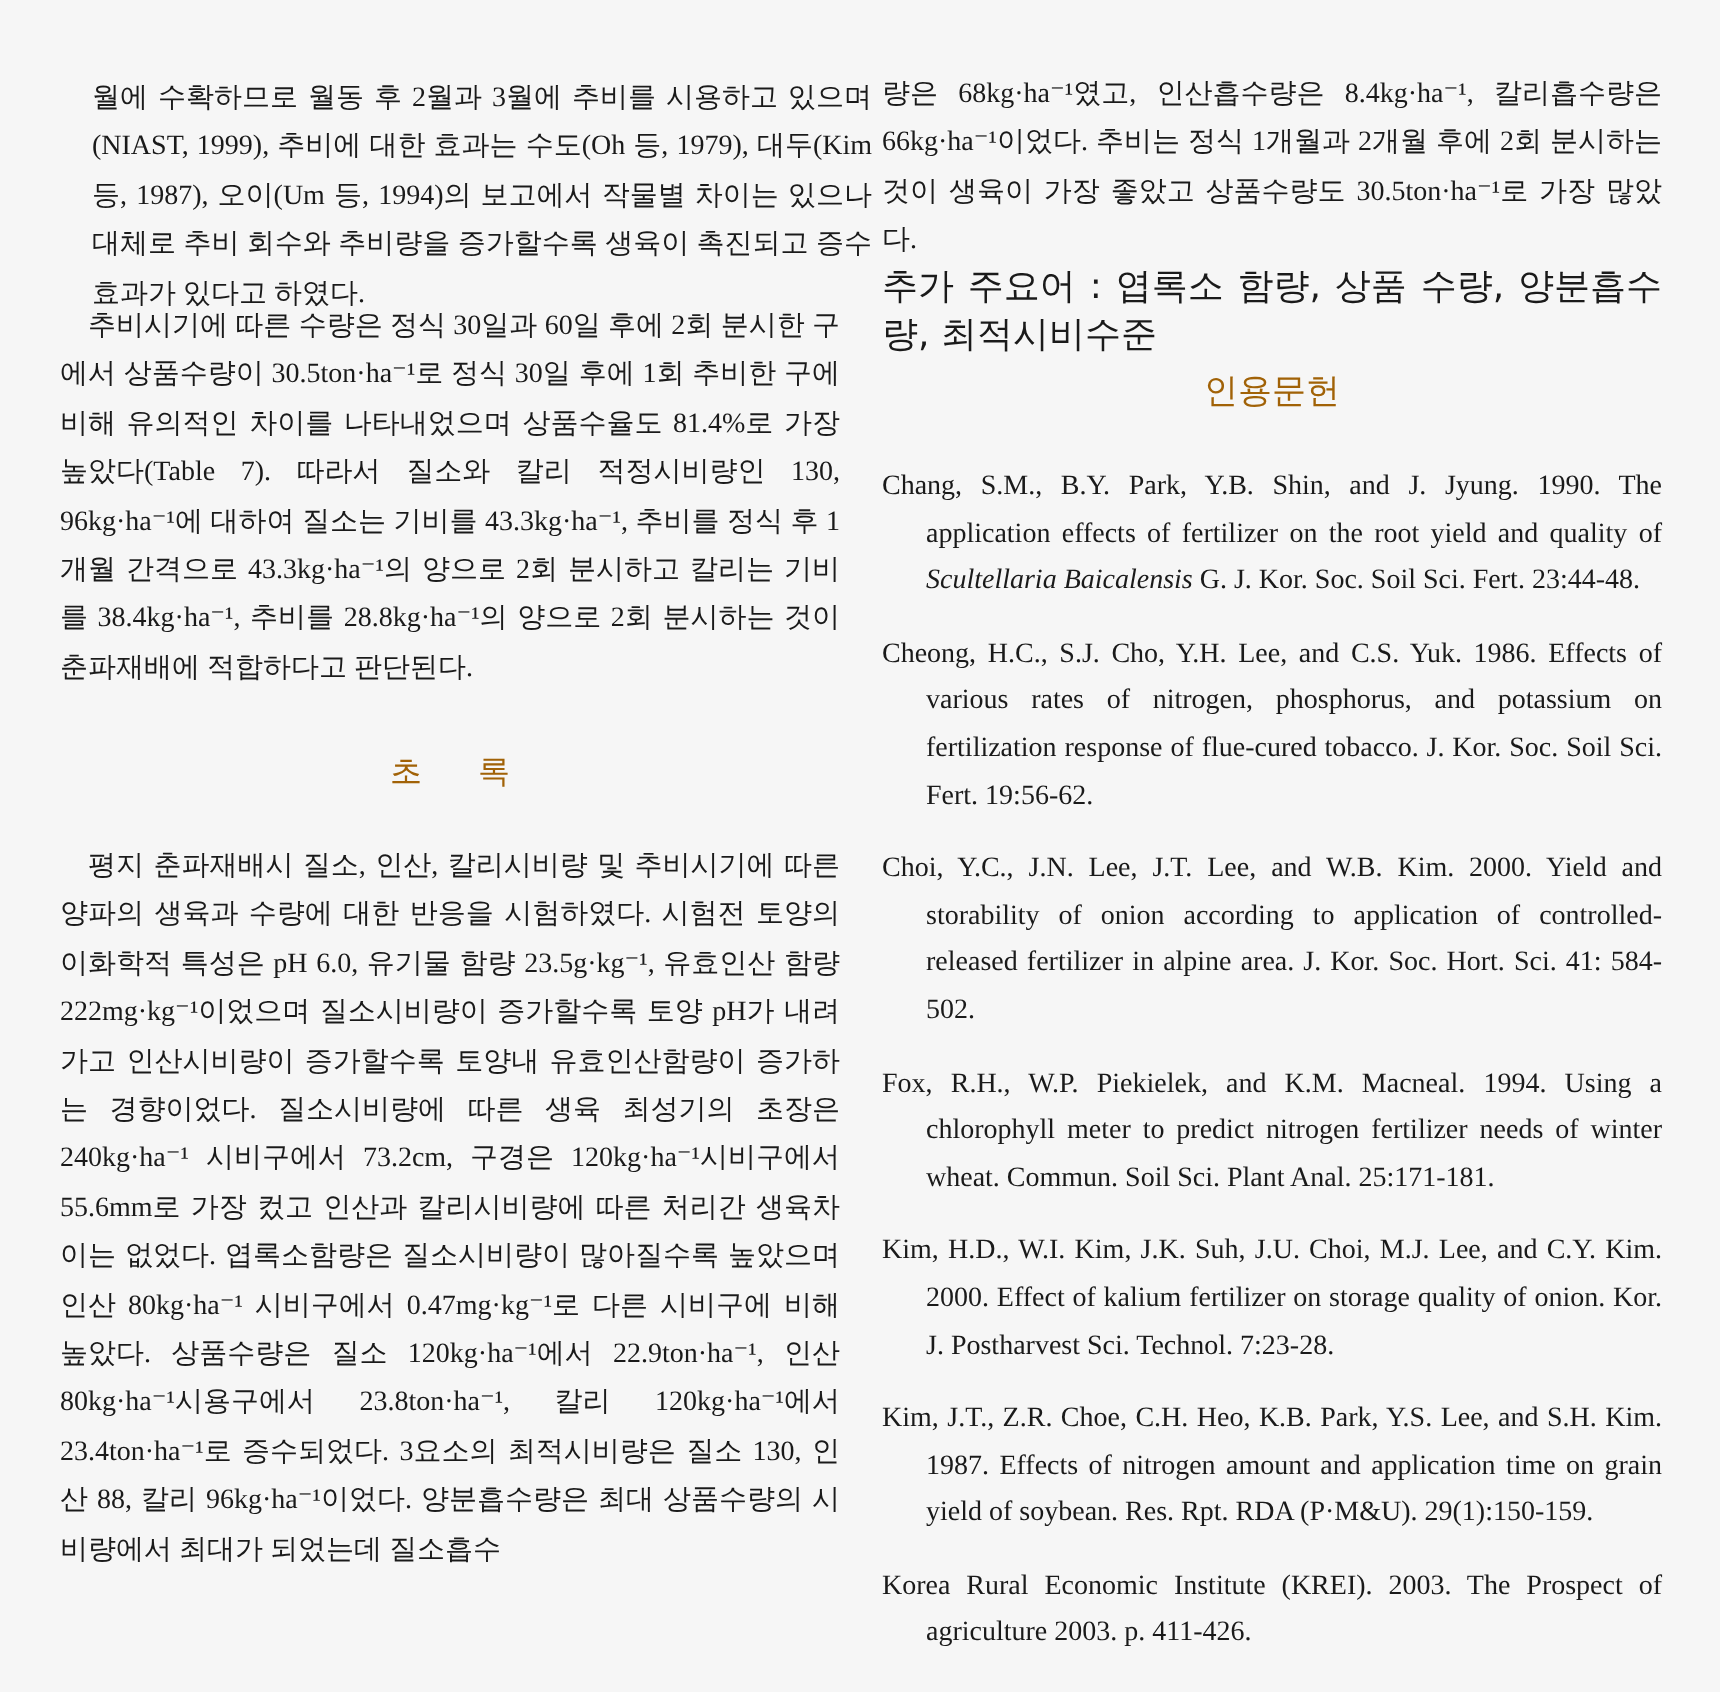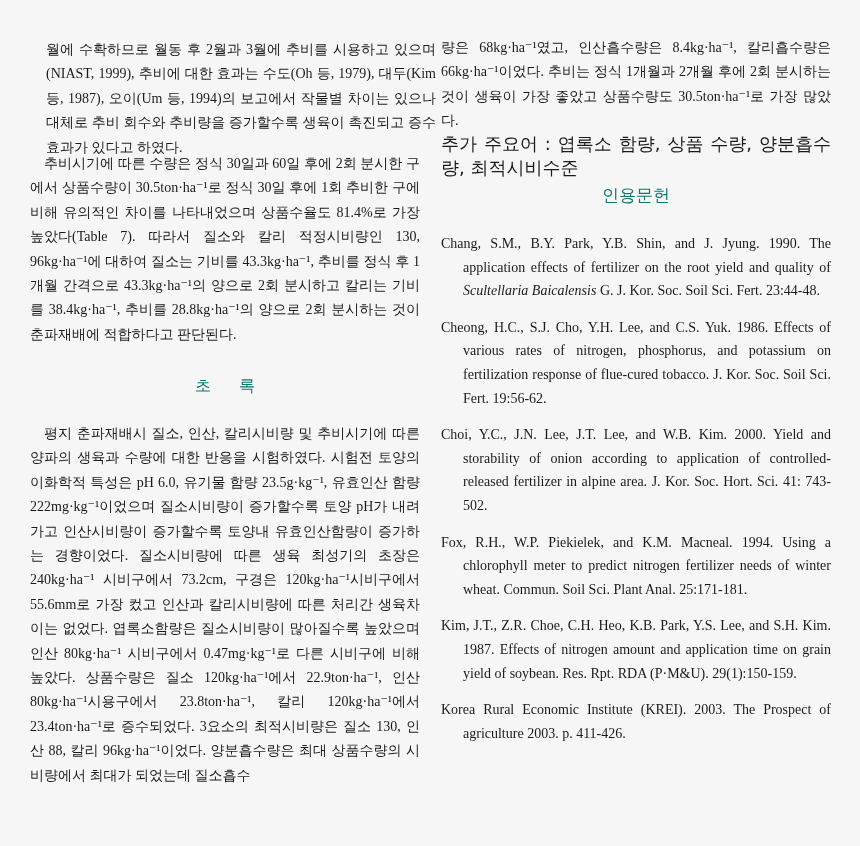--- a/index.html
+++ b/index.html
@@ -11,21 +11,21 @@
   .col { position:absolute; top:0; }
   .col-left { left:30px; width:390px; }
   .col-right { left:441px; width:390px; }
   .p {
     position:absolute; left:0; width:100%; line-height:24.4px;
     text-align:justify; text-align-last:left;
   }
   .indent { text-indent:14px; }
   .heading {
     position:absolute; left:0; width:100%; text-align:center;
-    font-family:"DejaVu Sans","Liberation Sans",sans-serif; font-size:16px; color:#0f766e;
+    font-family:"DejaVu Sans","Liberation Sans",sans-serif; font-size:16px; color:#a16207;
   }
   .abstract-title { letter-spacing:28px; padding-left:28px; box-sizing:border-box;font-family:Liberation Mono, monospace; }
   .keywords { font-family:"DejaVu Sans","Liberation Sans",sans-serif; font-size:18px; }
   .refs { position:absolute; left:0; width:100%; top:232px; }
   .ref {
     line-height:23.6px; text-align:justify; text-align-last:left;
     padding-left:22px; text-indent:-22px; font-size:14px; margin:0;
   }
   .ref + .ref { margin-top:13px; }
   i { font-style:italic; }
@@ -43,18 +43,19 @@
 <div class="col col-right">
   <p class="p" style="top:36px;margin:0;">량은 68kg·ha⁻¹였고, 인산흡수량은 8.4kg·ha⁻¹, 칼리흡수량은 66kg·ha⁻¹이었다. 추비는 정식 1개월과 2개월 후에 2회 분시하는 것이 생육이 가장 좋았고 상품수량도 30.5ton·ha⁻¹로 가장 많았다.</p>
   <div class="p keywords" style="top:132px;">
     <span>추가 주요어 :</span>
     <span>엽록소 함량, 상품 수량, 양분흡수량, 최적시비수준</span>
   </div>
   <div class="heading" style="top:184px;font-size:17px;">인용문헌</div>
   <div class="refs">
     <p class="ref"><span>Chang, S.M., B.Y. Park, Y.B. Shin, and J. Jyung. 1990. The application effects of fertilizer on the root yield and quality of </span><i>Scultellaria Baicalensis</i><span> G. J. Kor. Soc. Soil Sci. Fert. 23:44-48.</span></p>
     <p class="ref"><span>Cheong, H.C., S.J. Cho, Y.H. Lee, and C.S. Yuk. 1986. Effects of various rates of nitrogen, phosphorus, and potassium on fertilization response of flue-cured tobacco. J. Kor. Soc. Soil Sci. Fert. 19:56-62.</span></p>
-    <p class="ref"><span>Choi, Y.C., J.N. Lee, J.T. Lee, and W.B. Kim. 2000. Yield and storability of onion according to application of controlled-released fertilizer in alpine area. J. Kor. Soc. Hort. Sci. 41: 743-502.</span></p>
+    <p class="ref"><span>Choi, Y.C., J.N. Lee, J.T. Lee, and W.B. Kim. 2000. Yield and storability of onion according to application of controlled-released fertilizer in alpine area. J. Kor. Soc. Hort. Sci. 41: 584-502.</span></p>
     <p class="ref"><span>Fox, R.H., W.P. Piekielek, and K.M. Macneal. 1994. Using a chlorophyll meter to predict nitrogen fertilizer needs of winter wheat. Commun. Soil Sci. Plant Anal. 25:171-181.</span></p>
+    <p class="ref"><span>Kim, H.D., W.I. Kim, J.K. Suh, J.U. Choi, M.J. Lee, and C.Y. Kim. 2000. Effect of kalium fertilizer on storage quality of onion. Kor. J. Postharvest Sci. Technol. 7:23-28.</span></p>
     <p class="ref"><span>Kim, J.T., Z.R. Choe, C.H. Heo, K.B. Park, Y.S. Lee, and S.H. Kim. 1987. Effects of nitrogen amount and application time on grain yield of soybean. Res. Rpt. RDA (P·M&amp;U). 29(1):150-159.</span></p>
     <p class="ref"><span>Korea Rural Economic Institute (KREI). 2003. The Prospect of agriculture 2003. p. 411-426.</span></p>
   </div>
 </div>
 
 </body></html>

